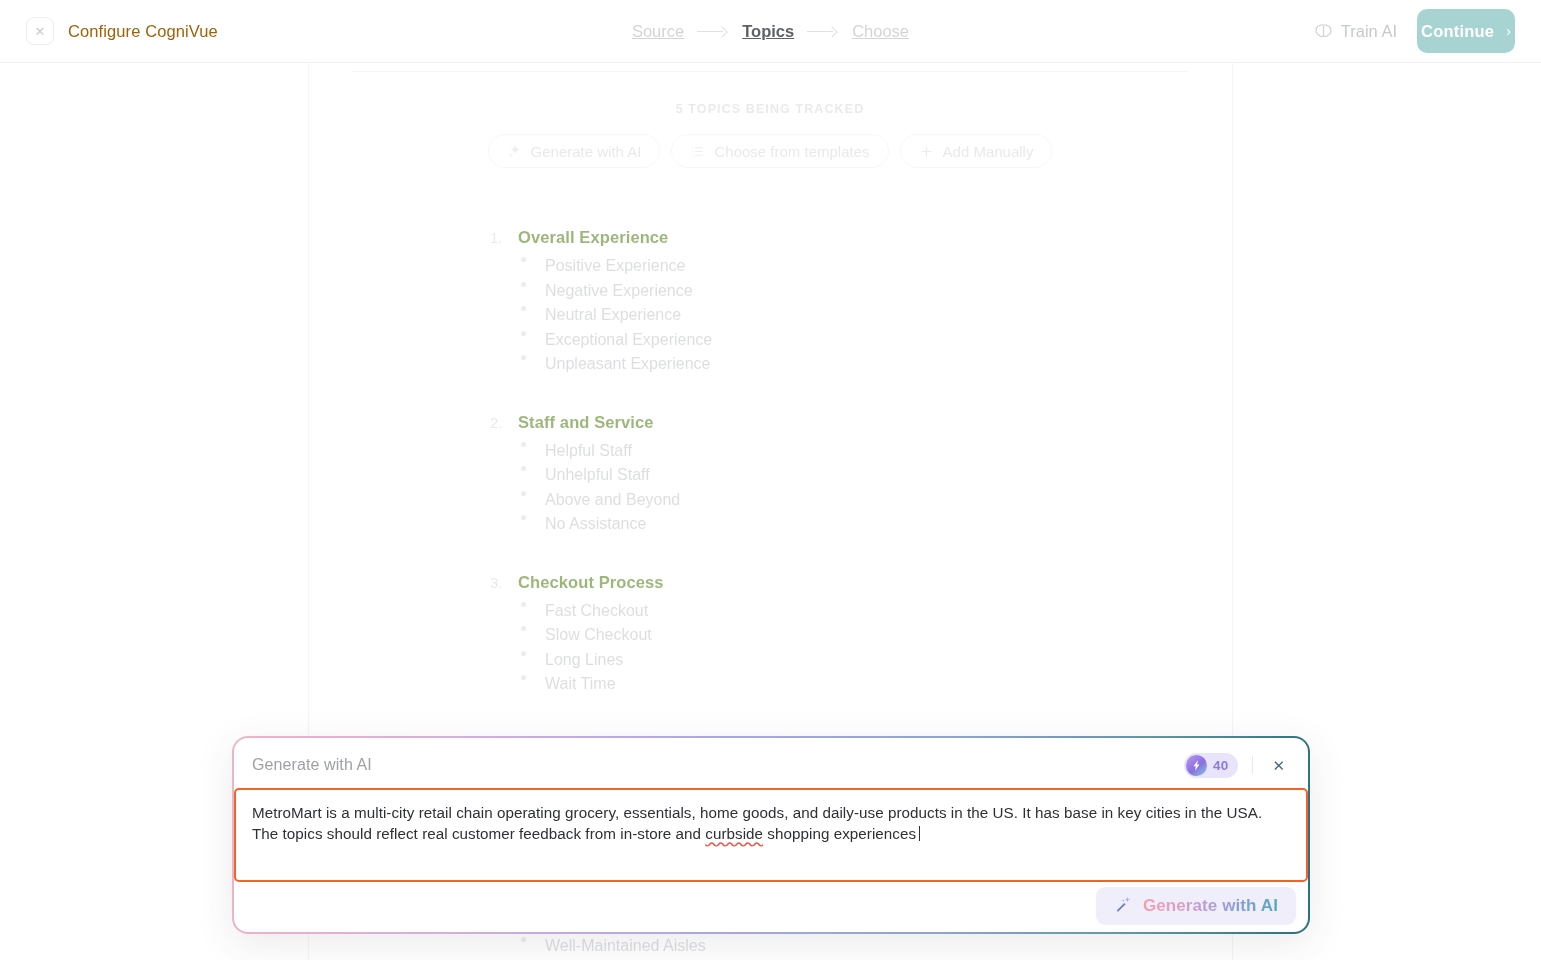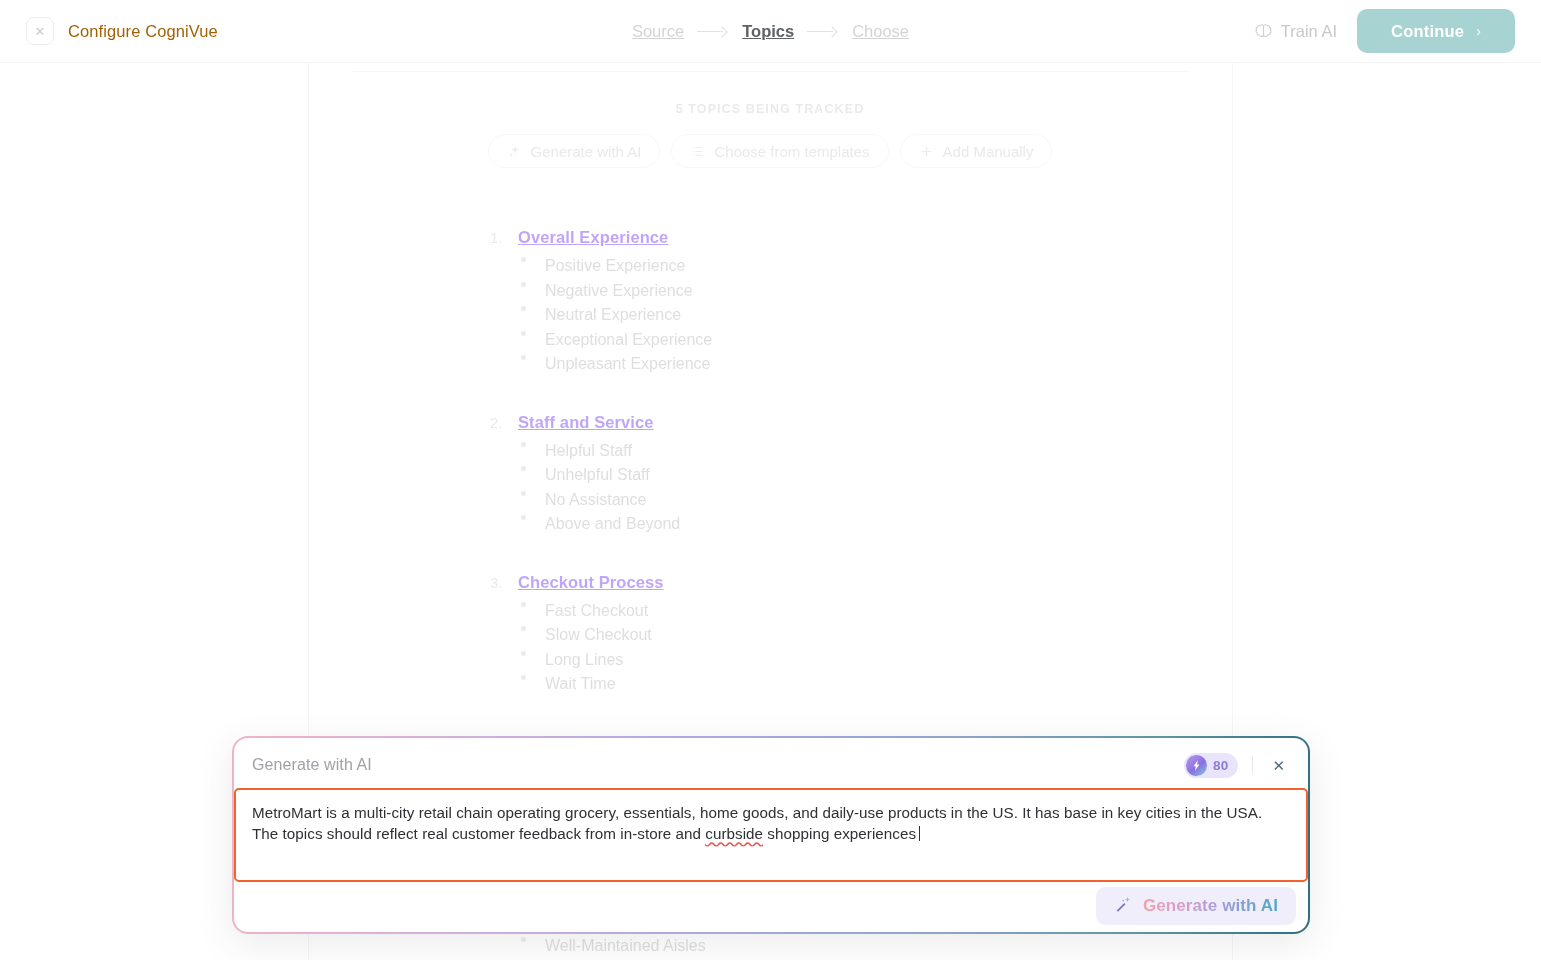--- a/index.html
+++ b/index.html
@@ -110,21 +110,21 @@
     color: #c7c9cb;
     cursor: pointer;
   }
   .brain-icon { display: block; }
   .continue-btn {
     background: #a8d3d3;
     color: #ffffff;
     border: none;
     border-radius: 10px;
     height: 44px;
-    padding: 0 34px;
+    padding: 0 4px;
     font-size: 16.5px;
     font-weight: 700;
     font-family: "Liberation Sans", sans-serif;
     display: flex;
     align-items: center;
     gap: 12px;
     cursor: pointer;
     letter-spacing: .2px;
   }
   .continue-chev {
@@ -205,23 +205,22 @@
   }
   .topic-num {
     font-size: 15px;
     color: #d8d9db;
     width: 14px;
     text-align: left;
   }
   .topic-name {
     font-size: 16.5px;
     font-weight: 700;
-    color: #8b5cf6;
+    color: #4d7c0f;
     letter-spacing: .1px;
-    text-decoration: underline;
   }
   .subs { margin-top: 10px; padding-left: 31px; }
   .sub {
     display: flex;
     gap: 19px;
     height: 24.5px;
     font-size: 16px;
     color: #c2c4c6;
   }
   .dot {
@@ -480,25 +479,25 @@
           <div class="sub">
               <span class="dot"></span>
               <span>Helpful Staff</span>
             </div>
           <div class="sub">
               <span class="dot"></span>
               <span>Unhelpful Staff</span>
             </div>
           <div class="sub">
               <span class="dot"></span>
+              <span>Above and Beyond</span>
+            </div>
+          <div class="sub">
+              <span class="dot"></span>
               <span>No Assistance</span>
-            </div>
-          <div class="sub">
-              <span class="dot"></span>
-              <span>Above and Beyond</span>
             </div>
         </div>
       </div>
 
       <div class="topic-block">
         <div class="topic-head">
           <span class="topic-num">3.</span>
           <span class="topic-name">Checkout Process</span>
         </div>
         <div class="subs">
@@ -544,21 +543,21 @@
 
     <div class="modal-header">
       <span class="modal-title">Generate with AI</span>
       <div class="modal-header-right">
         <div class="credit-badge">
           <span class="credit-coin">
             <svg width="13" height="13" viewBox="0 0 24 24" fill="#ffffff">
               <path d="M14.5 2.5l-8 11h4.2l-1.6 8 8.4-11.4h-4.4z"></path>
             </svg>
           </span>
-          <span class="credit-num">80</span>
+          <span class="credit-num">40</span>
         </div>
         <span class="hdr-divider"></span>
         <button class="modal-close">✕</button>
       </div>
     </div>
 
     <div class="textarea-shell">
       <div class="ta-text">
         <span>MetroMart is a multi-city retail chain operating grocery, essentials, home goods, and daily-use products in the US. It has base in key cities in the USA. The topics should reflect real customer feedback from in-store and </span><span class="misspell">curbside</span><span> shopping experiences</span><span class="caret"></span>
       </div>

